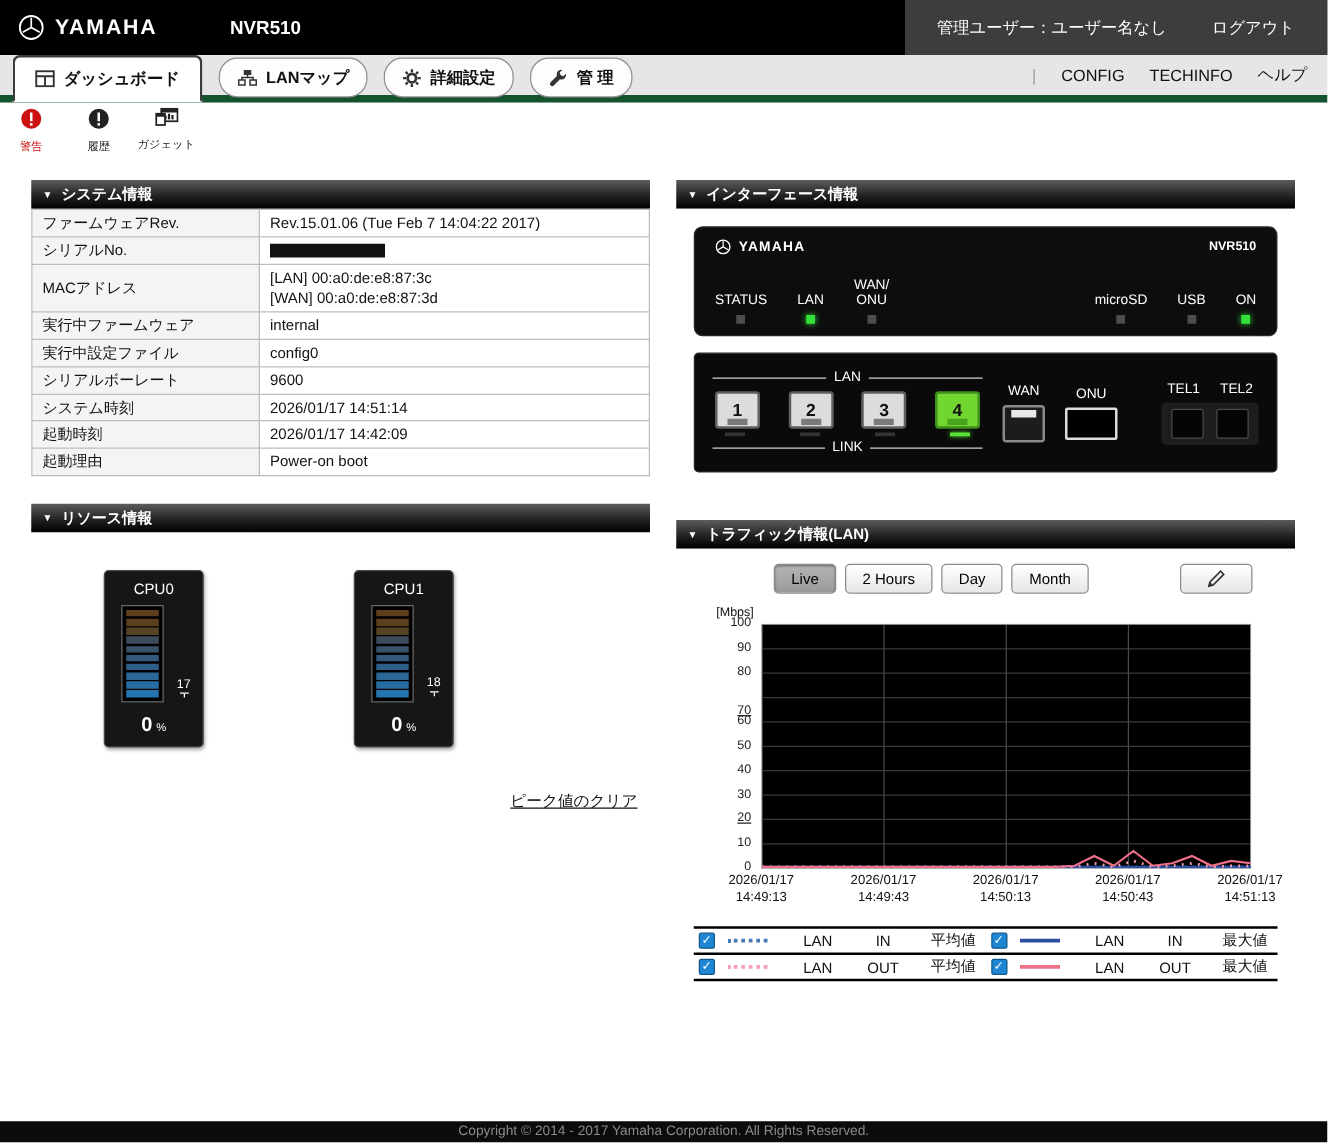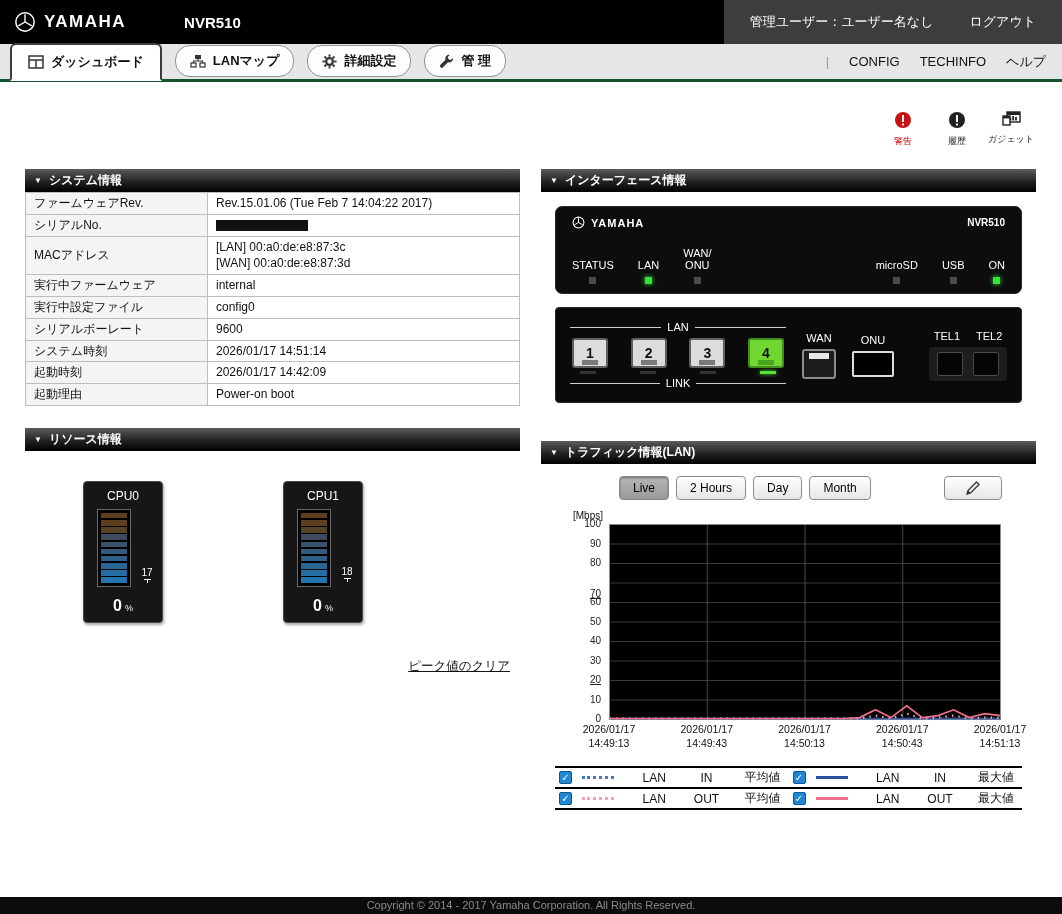--- a/index.html
+++ b/index.html
@@ -8,31 +8,31 @@
   .page { position:relative; width:1062px; height:914px; overflow:hidden; background:#fff; }
 
   
   .topbar { height:44px; background:#000; display:flex; align-items:center; }
   .brand { display:flex; align-items:center; gap:8px; margin-left:14px; color:#fff; font-weight:bold; font-size:17px; letter-spacing:1.5px; }
   .model { color:#fff; font-size:15px; font-weight:bold; margin-left:58px; }
   .header-right { margin-left:auto; height:100%; background:#3d3d3d; display:flex; align-items:center; gap:36px; padding:0 26px; color:#fff; font-size:13px; }
   .logout { cursor:pointer; }
 
   
-  .tabbar { height:38px; background:#e6e6e6; border-bottom:3px solid #14532d; display:flex; align-items:center; padding-left:10px; position:relative; }
+  .tabbar { height:38px; background:#e6e6e6; border-bottom:6px solid #14532d; display:flex; align-items:flex-start; padding-left:10px; position:relative; }
   .tabs { display:flex; gap:13px; align-items:flex-end; }
   .tab { display:flex; align-items:center; gap:7px; background:#fdfdfd; border:1px solid #909090; border-radius:15px; padding:6px 14px; font-size:13px; font-weight:bold; cursor:pointer; margin-bottom:3px; }
   .tab.active { border:2px solid #3c3c3c; border-bottom:2px solid #fff; border-radius:6px 6px 0 0; margin-bottom:-1px; padding:8px 16px; background:#fff; z-index:2; }
   .tab-icon { display:inline-flex; align-items:center; }
   .toplinks { position:absolute; right:16px; top:0; height:100%; display:flex; align-items:center; gap:20px; font-size:13px; color:#111; }
   .tl-div { color:#999; }
   .toplink { cursor:pointer; }
 
   
-  .notice-row { height:48px; background:#fff; display:flex; justify-content:flex-end; padding:4px 26px 0 0;margin-top:25px; }
+  .notice-row { height:48px; background:#fff; display:flex; padding:4px 26px 0 0; }
   .notices { display:flex; gap:4px; }
   .notice { width:50px; display:flex; flex-direction:column; align-items:center; gap:2px; cursor:pointer; }
   .notice-label { font-size:9px; }
 
   
   .content { display:flex; gap:21px; padding:14px 25px 0; }
   .col { width:495px; }
   .panel { margin-bottom:22px; }
   .panel-header { height:23px; background:linear-gradient(180deg,#5c5c5c,#222 55%,#000); color:#fff; display:flex; align-items:center; gap:7px; padding:0 9px; font-size:12px; font-weight:bold; cursor:pointer; }
   .tri { font-size:8px; }

